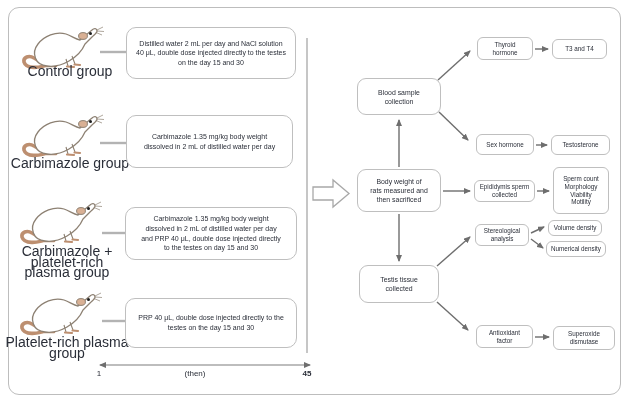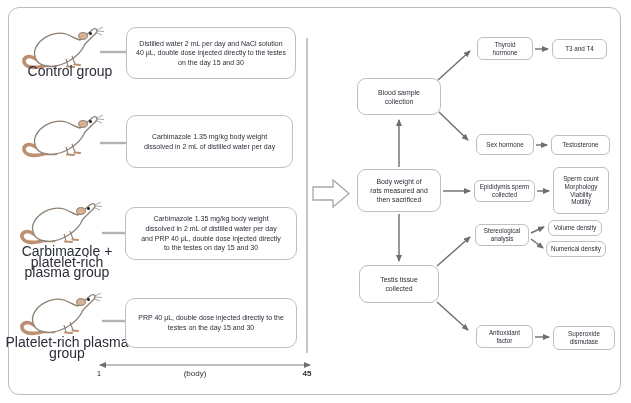--- a/index.html
+++ b/index.html
@@ -82,38 +82,39 @@
       <line x1="535" y1="49" x2="548" y2="49" marker-end="url(#ah)"></line>
       <line x1="536" y1="145" x2="547" y2="145" marker-end="url(#ah)"></line>
       <line x1="537" y1="191" x2="549" y2="191" marker-end="url(#ah)"></line>
       <line x1="531" y1="233" x2="544" y2="227" marker-end="url(#ah)"></line>
       <line x1="531" y1="239" x2="543" y2="248" marker-end="url(#ah)"></line>
       <line x1="535" y1="337" x2="549" y2="337" marker-end="url(#ah)"></line>
     </g>
   </svg>
 
   <div class="glabel" style="left:10px;top:66px;width:120px;">Control group</div>
+  <div class="glabel" style="left:8px;top:158px;width:124px;">Carbimazole group</div>
   <div class="glabel" style="left:4px;top:337px;width:126px;">Platelet-rich plasma group</div>
   <div class="glabel" style="left:4px;top:246px;width:126px;">Carbimazole + platelet-rich
 plasma group</div>
 
   <div class="bx bx-lg" style="left:126px;top:27px;width:170px;height:52px;">Distilled water 2 mL per day and NaCl solution
 40 μL, double dose injected directly to the testes
 on the day 15 and 30</div>
   <div class="bx bx-lg" style="left:126px;top:115px;width:167px;height:53px;">Carbimazole 1.35 mg/kg body weight
 dissolved in 2 mL of distilled water per day</div>
   <div class="bx bx-lg" style="left:125px;top:207px;width:172px;height:53px;">Carbimazole 1.35 mg/kg body weight
 dissolved in 2 mL of distilled water per day
 and PRP 40 μL, double dose injected directly
 to the testes on day 15 and 30</div>
   <div class="bx bx-lg" style="left:125px;top:298px;width:172px;height:50px;">PRP 40 μL, double dose injected directly to the
 testes on the day 15 and 30</div>
 
   <div class="tl-label" style="left:93px;top:369px;width:12px;">1</div>
-  <div class="tl-label" style="left:158px;top:369px;width:74px;">(body)</div>
+  <div class="tl-label" style="left:158px;top:369px;width:74px;">(then)</div>
   <div class="tl-label" style="left:298px;top:369px;width:18px;font-weight:bold;">45</div>
 
   <div class="bx bx-md" style="left:357px;top:78px;width:84px;height:37px;">Blood sample
 collection</div>
   <div class="bx bx-md" style="left:357px;top:169px;width:84px;height:43px;">Body weight of
 rats measured and
 then sacrificed</div>
   <div class="bx bx-md" style="left:359px;top:265px;width:80px;height:38px;">Testis tissue
 collected</div>
 

